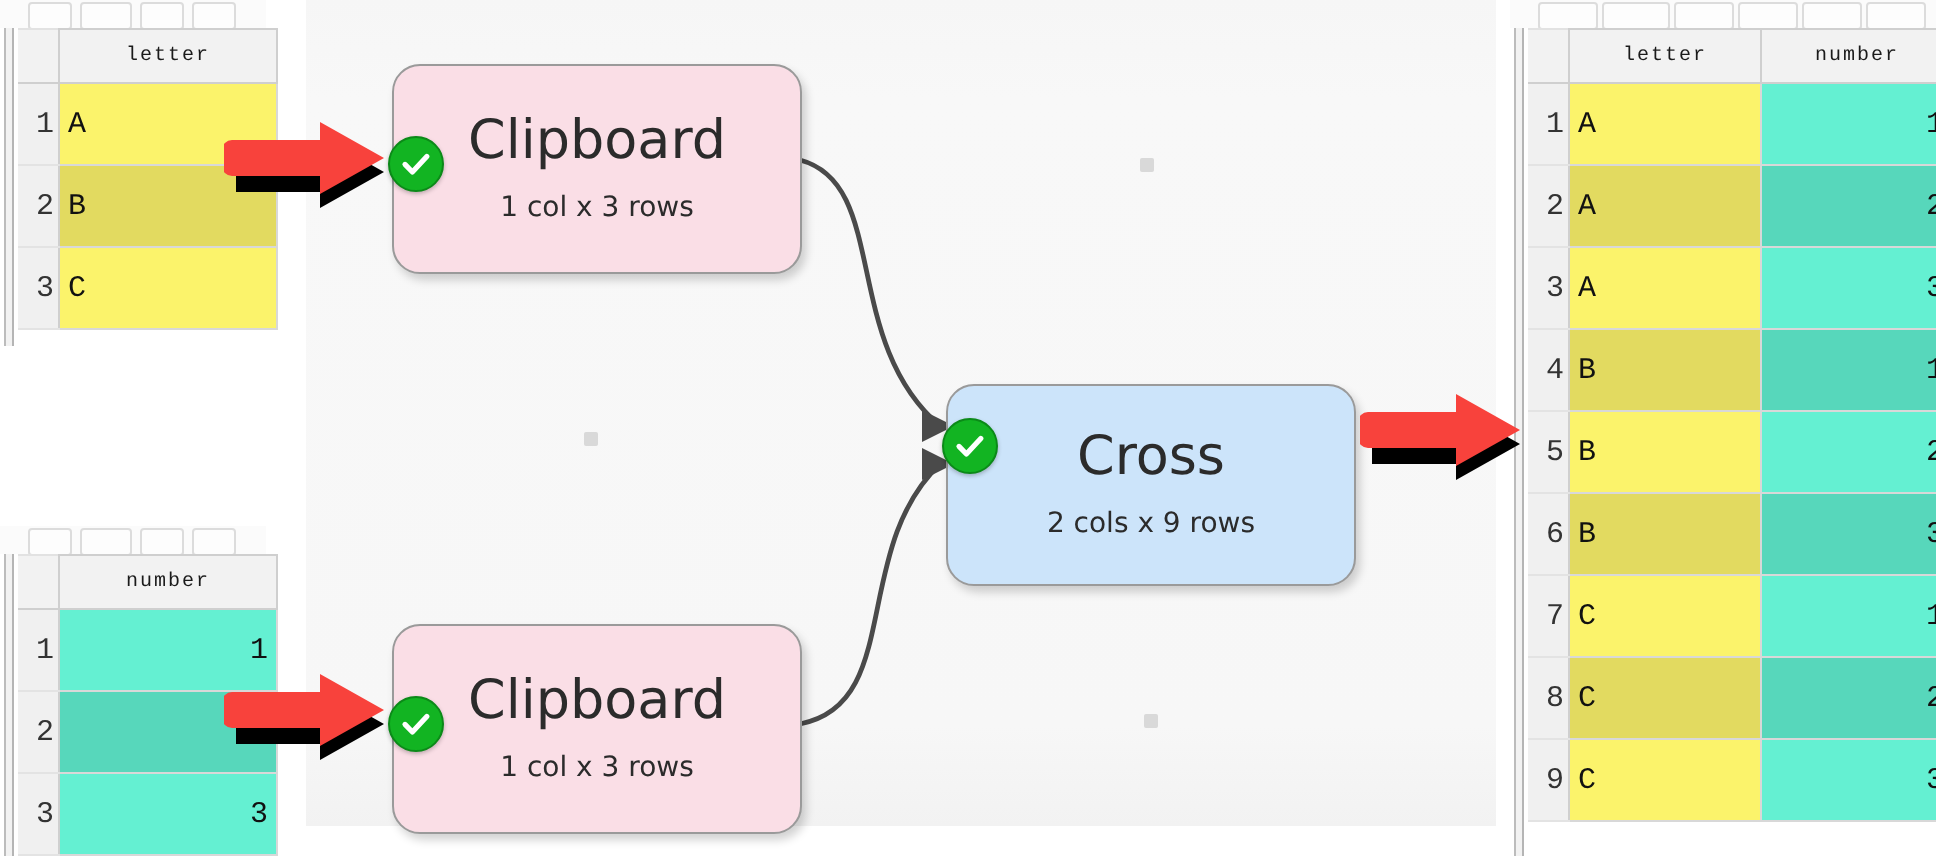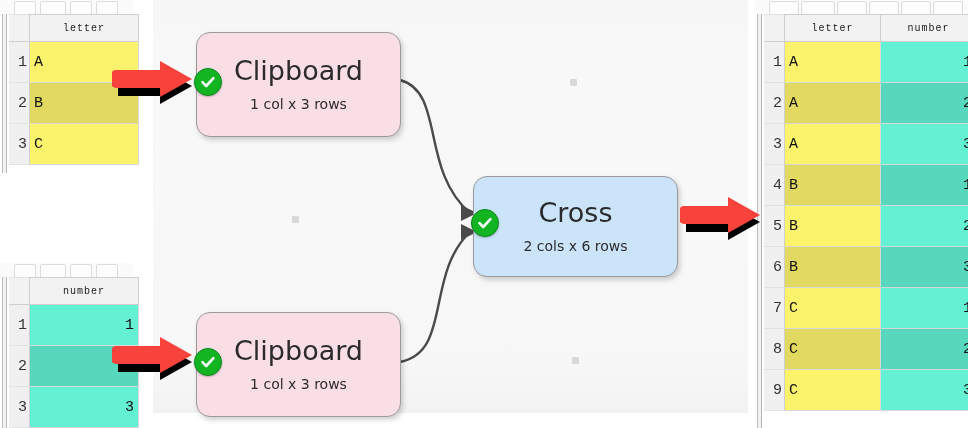--- a/index.html
+++ b/index.html
@@ -112,21 +112,21 @@
     box-sizing: border-box;
     border-radius: 14px;
     border: 1px solid #9a9a9a;
     box-shadow: 2px 3px 5px rgba(0,0,0,0.18);
     display: flex;
     flex-direction: column;
     align-items: center;
     justify-content: center;
   }
   .node.clip { background: #fadee6; }
-  .node.cross { background: #cce4fa; }
+  .node.cross { background: #cce4fa; margin-top: 16px; }
   .node-title {
     font-family: "DejaVu Sans", sans-serif;
     font-size: 27px;
     color: #2b2b2b;
     line-height: 1.05;
     margin-bottom: 10px;
   }
   .node-sub {
     font-family: "DejaVu Sans", sans-serif;
     font-size: 14px;
@@ -176,21 +176,21 @@
   <div class="node-sub">1 col x 3 rows</div>
 </div>
 <div class="tick-badge" style="left:194px; top:68px;">
   <svg width="18" height="18" viewBox="0 0 18 18" aria-hidden="true">
     <path d="M3.5 9.2 L7.2 13 L14.4 5.2" fill="none" stroke="#ffffff" stroke-width="2.6" stroke-linecap="round" stroke-linejoin="round"></path>
   </svg>
 </div>
 
 <div class="node cross" style="left:473px; top:176px; width:205px; height:101px;">
   <div class="node-title">Cross</div>
-  <div class="node-sub">2 cols x 6 rows</div>
+  <div class="node-sub">2 cols x 9 rows</div>
 </div>
 <div class="tick-badge" style="left:471px; top:209px;">
   <svg width="18" height="18" viewBox="0 0 18 18" aria-hidden="true">
     <path d="M3.5 9.2 L7.2 13 L14.4 5.2" fill="none" stroke="#ffffff" stroke-width="2.6" stroke-linecap="round" stroke-linejoin="round"></path>
   </svg>
 </div>
 
 <div class="node clip" style="left:196px; top:312px; width:205px; height:105px;">
   <div class="node-title">Clipboard</div>
   <div class="node-sub">1 col x 3 rows</div>

